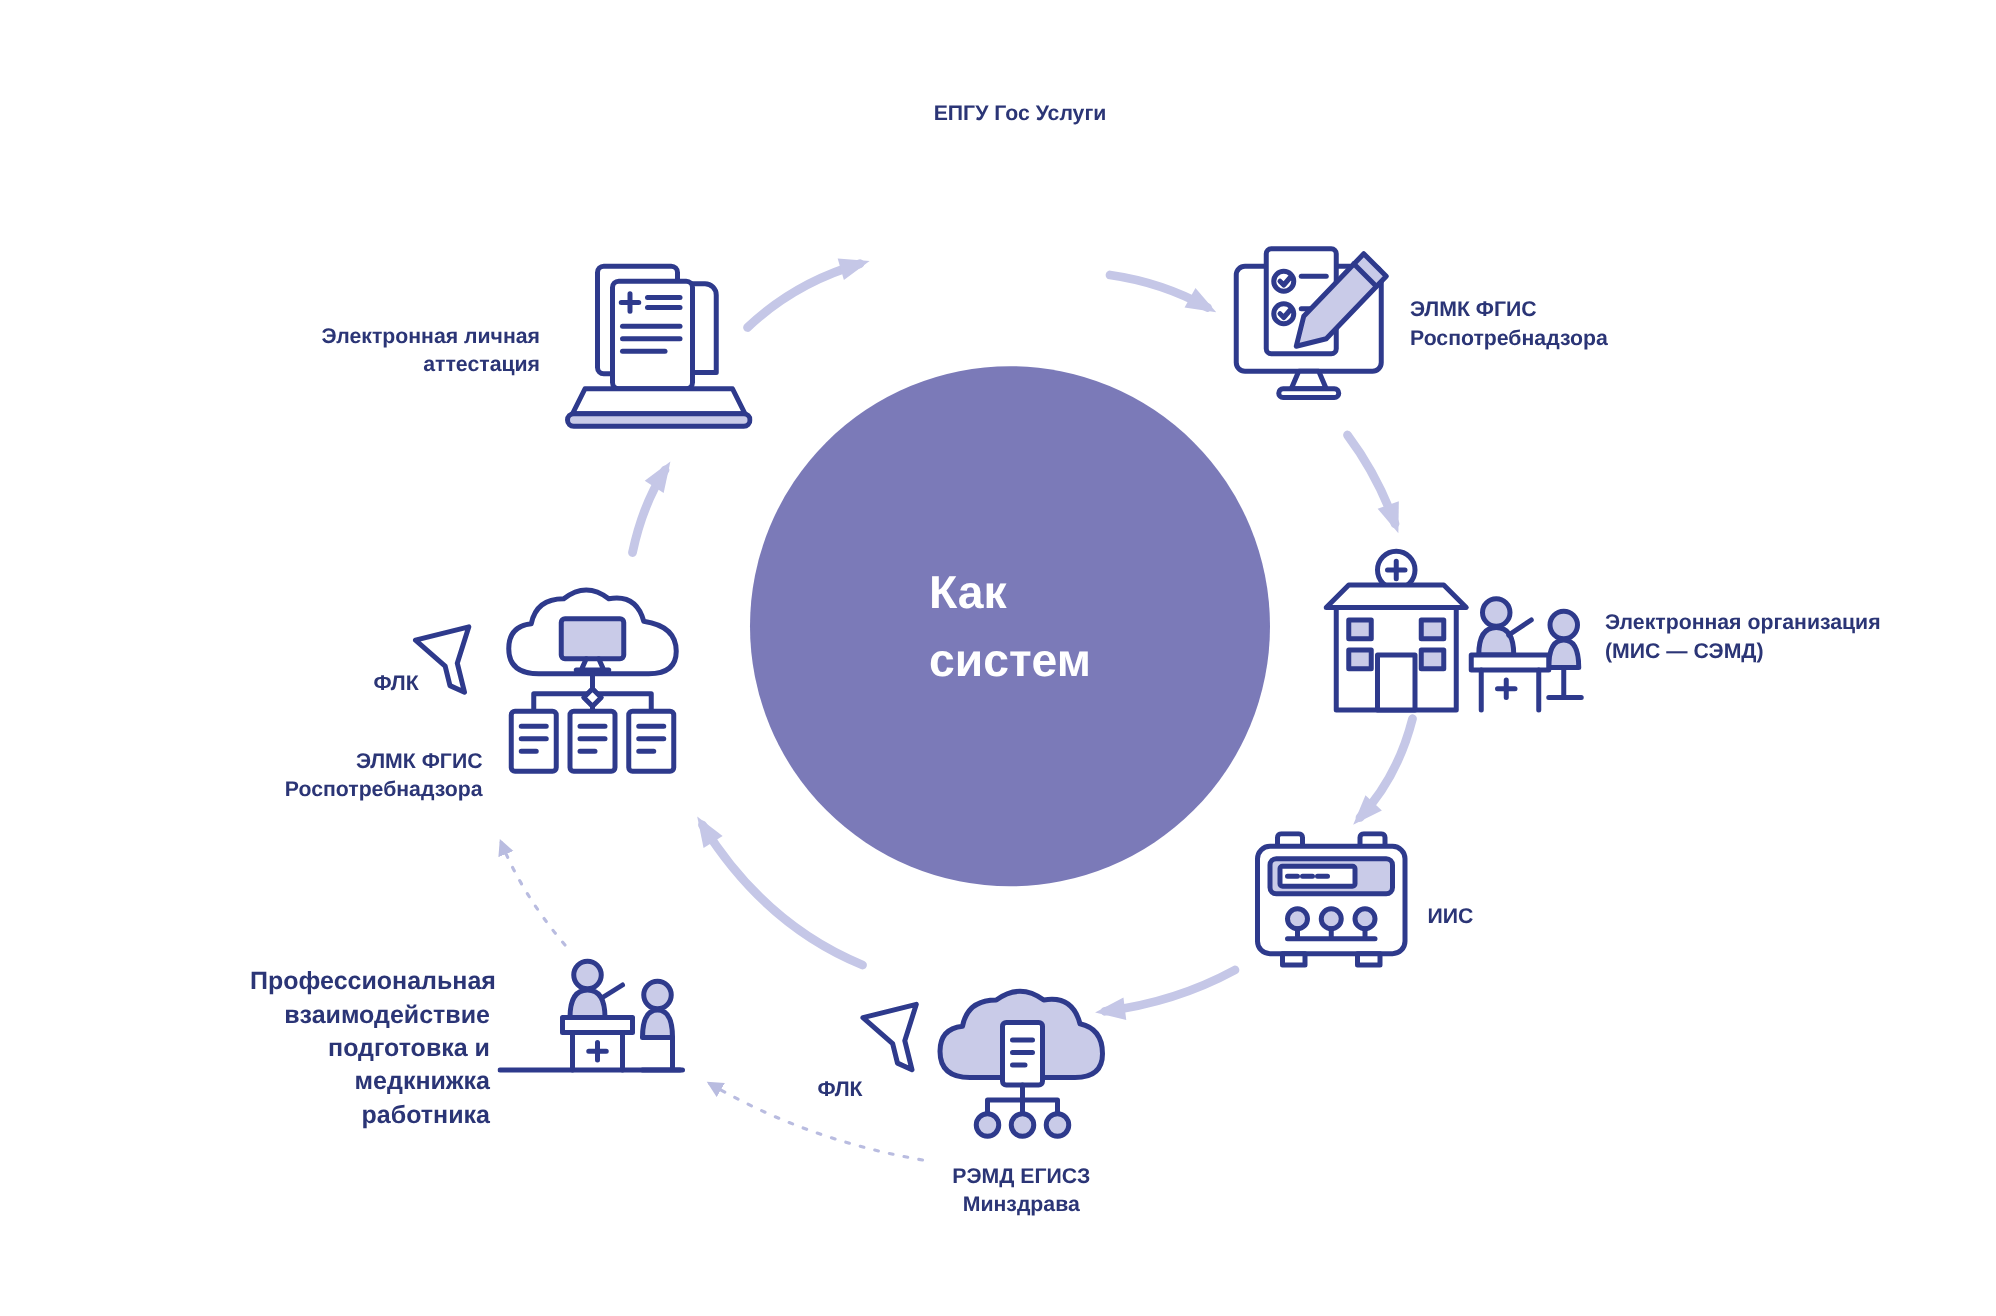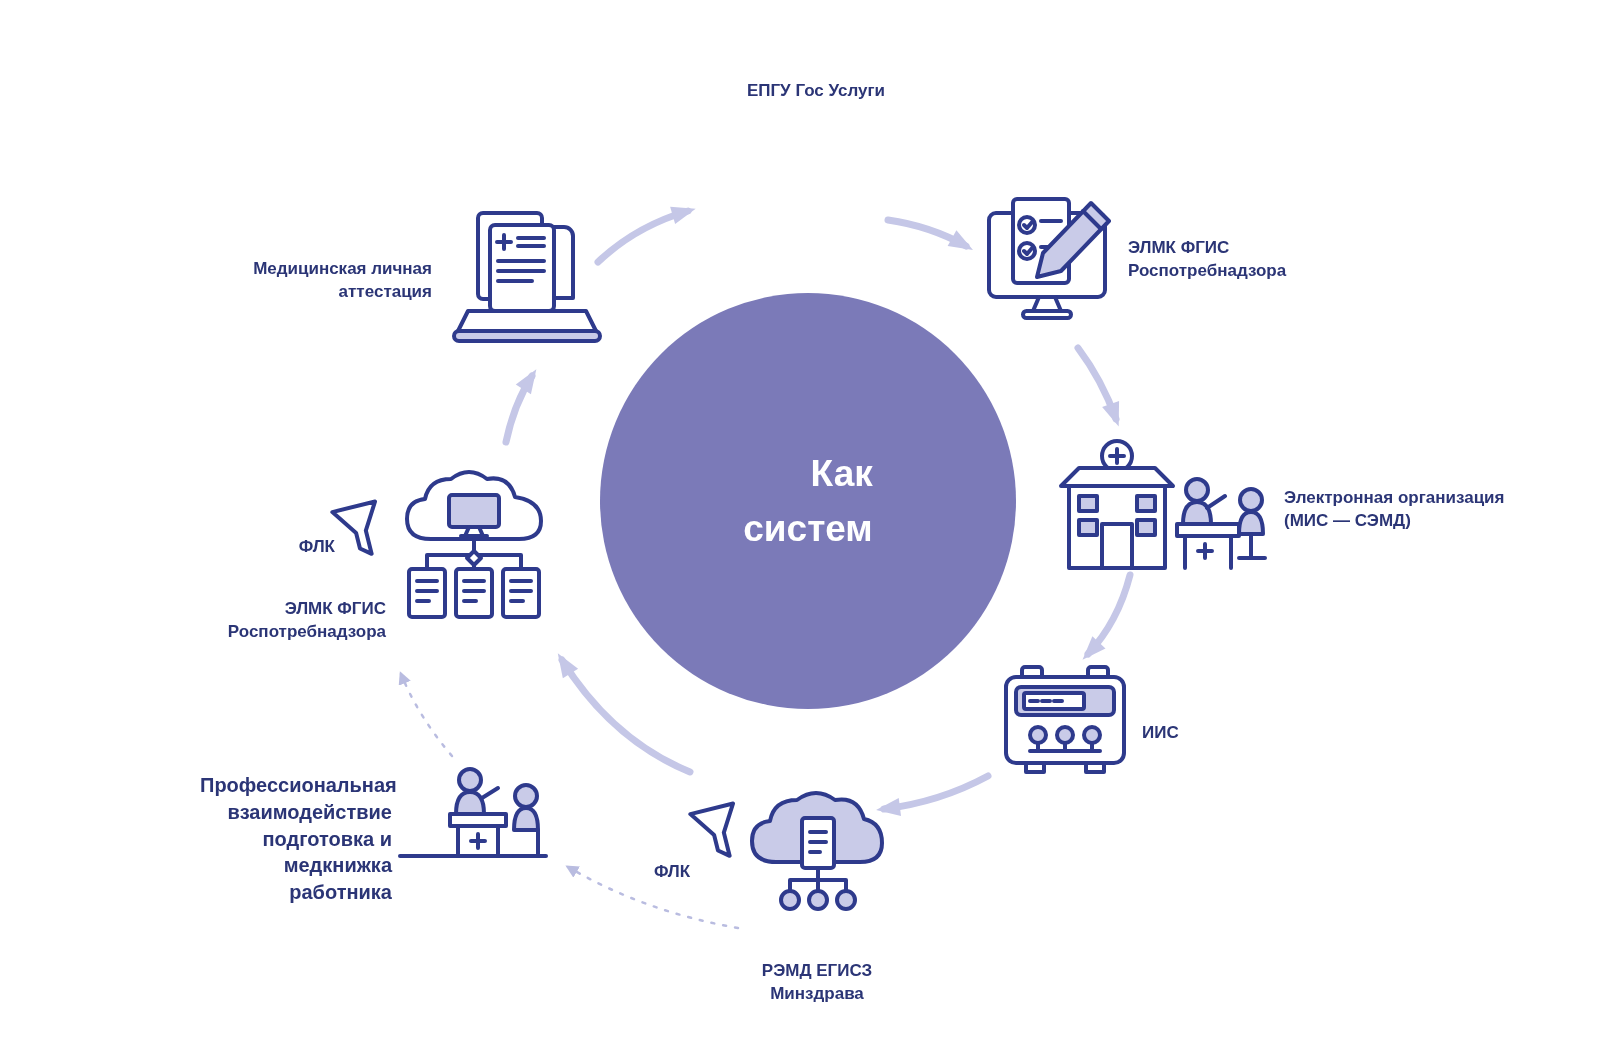--- a/index.html
+++ b/index.html
@@ -16,21 +16,21 @@
   body{font-family:"Liberation Sans", sans-serif;}
   .canvas{position:relative;width:1597px;height:1053px;background:#fff;overflow:hidden;}
   .layer{position:absolute;left:0;top:0;width:1597px;height:1053px;}
   .node{position:absolute;}
   .label{position:absolute;color:var(--label);font-weight:700;font-size:17px;line-height:1.34;}
   .label.center{text-align:center;}
   .label.right{text-align:right;}
   .label.left{text-align:left;}
   .center-circle{position:absolute;left:600px;top:293px;width:416px;height:416px;border-radius:50%;
                  background:var(--center-bg);display:flex;align-items:center;justify-content:center;}
-  .center-title{color:#fff;font-size:37px;font-weight:700;line-height:1.5;text-align:right;}
+  .center-title{color:#fff;font-size:37px;font-weight:700;line-height:1.5;text-align:left;}
   
   .s{stroke:var(--outline);stroke-width:4;stroke-linecap:round;stroke-linejoin:round;fill:none;}
   .fw{fill:#fff;}
   .fl{fill:var(--lav);}
   .logo-red{fill:var(--logo-red);font-family:"Liberation Sans",sans-serif;font-weight:700;font-size:14px;text-anchor:middle;}
   .logo-arc{stroke:var(--logo-blue);stroke-width:3;fill:none;stroke-linecap:round;}
   .flow{stroke:var(--arrow);stroke-width:7;fill:none;stroke-linecap:round;}
   .flow-dashed{stroke:var(--dash);stroke-width:2.5;fill:none;stroke-linecap:round;stroke-dasharray:3 9;}
 </style>
 </head>
@@ -145,21 +145,21 @@
     <svg viewBox="0 0 150 155" width="150" height="155">
       <path class="s fl" d="M34 84 Q10 84 10 63 Q10 45 28 43 Q32 22 55 22 Q74 8 93 22 Q116 18 122 41 Q140 45 140 65 Q140 84 118 84 Z"></path>
       <rect class="s fw" x="60" y="40" width="32" height="50" rx="3"></rect>
       <path class="s" d="M68 54 h16 M68 64 h16 M68 74 h10"></path>
       <path class="s" d="M76 90 v12 M48 102 h56 M48 102 v12 M76 102 v12 M104 102 v12"></path>
       <circle class="s fl" cx="48" cy="122" r="9"></circle>
       <circle class="s fl" cx="76" cy="122" r="9"></circle>
       <circle class="s fl" cx="104" cy="122" r="9"></circle>
     </svg>
   </div>
-  <div class="label center" style="left:727px;top:930px;width:180px;margin-top:30px;">
+  <div class="label center" style="left:727px;top:930px;width:180px;">
     <div>РЭМД ЕГИСЗ</div>
     <div>Минздрава</div>
   </div>
 
   <div class="node" style="left:398px;top:758px;">
     <svg viewBox="0 0 150 105" width="150" height="105">
       <line class="s" x1="2" y1="98" x2="148" y2="98"></line>
       <circle class="s fl" cx="72" cy="22" r="11"></circle>
       <path class="s fl" d="M58 56 Q58 34 72 34 Q86 34 86 56 Z"></path>
       <line class="s" x1="84" y1="40" x2="100" y2="30"></line>
@@ -215,17 +215,17 @@
       <line class="s" x1="66" y1="33" x2="92" y2="33"></line>
       <line class="s" x1="66" y1="41" x2="92" y2="41"></line>
       <line class="s" x1="46" y1="56" x2="92" y2="56"></line>
       <line class="s" x1="46" y1="66" x2="92" y2="66"></line>
       <line class="s" x1="46" y1="76" x2="80" y2="76"></line>
       <path class="s fw" d="M16 106 L134 106 L144 126 L6 126 Z"></path>
       <rect class="s fl" x="2" y="126" width="146" height="10" rx="5"></rect>
     </svg>
   </div>
   <div class="label right" style="left:238px;top:258px;width:194px;">
-    <div>Медицинская личная</div>
+    <div>Электронная личная</div>
     <div>аттестация</div>
   </div>
 
 </div>
 
 </body></html>

